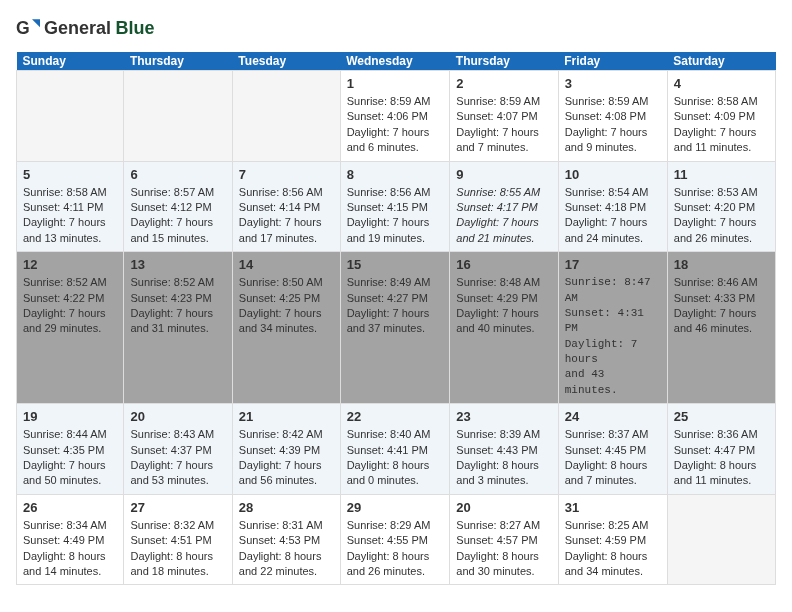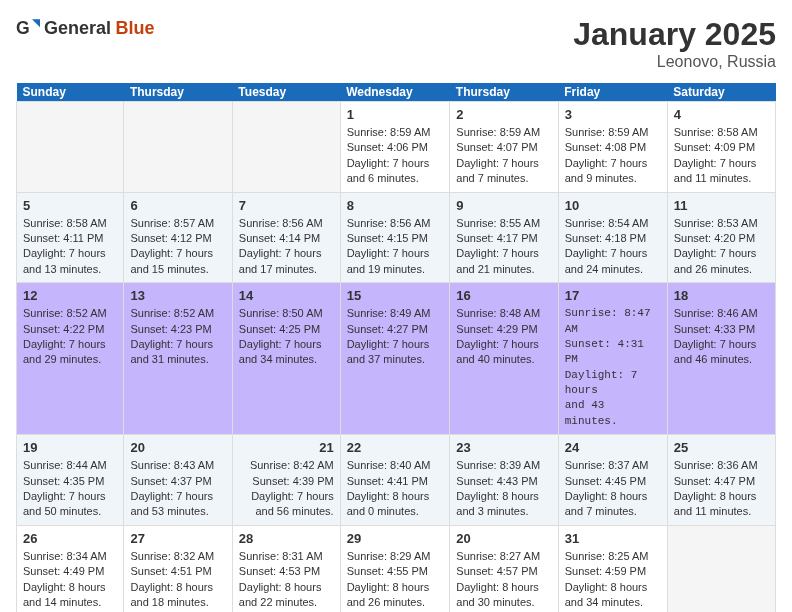--- a/index.html
+++ b/index.html
@@ -86,27 +86,23 @@
 
 <div class="header">
   <div class="logo">
     <svg class="logo-icon" viewBox="0 0 30 30">
       <text x="0" y="22" font-size="22" font-weight="bold" fill="#333">G</text>
       <polygon points="20,4 30,4 30,14" fill="#1a6bba"></polygon>
     </svg>
     <div>
       <div>
         <span class="logo-text-general">General</span>
-        <span style="color:#c2410c;font-weight:bold;font-size:18px;">Blue</span>
+        <span style="color:#14532d;font-weight:bold;font-size:18px;">Blue</span>
       </div>
     </div>
-  </div>
-  <div class="title-block">
-    <div class="main-title">January 2025</div>
-    <div class="subtitle">Leonovo, Russia</div>
   </div>
 </div>
 
 <table>
   <thead>
     <tr>
     <th class="day-header">Sunday</th>
         <th class="day-header">Thursday</th>
         <th class="day-header">Tuesday</th>
         <th class="day-header">Wednesday</th>
@@ -173,41 +169,41 @@
         </td>
         <td class="date-cell" style="background-color: rgb(240, 245, 250);">
           <span class="date-num">8</span>
           <div class="cell-text" style="white-space: pre-line;">Sunrise: 8:56 AM
 Sunset: 4:15 PM
 Daylight: 7 hours
 and 19 minutes.</div>
         </td>
         <td class="date-cell" style="background-color: rgb(240, 245, 250);">
           <span class="date-num">9</span>
-          <div class="cell-text" style="white-space: pre-line;">Sunrise: 8:55 AM
+          <div class="cell-text" style="white-space: pre-line; font-style: italic;">Sunrise: 8:55 AM
 Sunset: 4:17 PM
 Daylight: 7 hours
 and 21 minutes.</div>
         </td>
         <td class="date-cell" style="background-color: rgb(240, 245, 250);">
           <span class="date-num">10</span>
           <div class="cell-text" style="white-space: pre-line;">Sunrise: 8:54 AM
 Sunset: 4:18 PM
 Daylight: 7 hours
 and 24 minutes.</div>
         </td>
         <td class="date-cell" style="background-color: rgb(240, 245, 250);">
           <span class="date-num">11</span>
           <div class="cell-text" style="white-space: pre-line;">Sunrise: 8:53 AM
 Sunset: 4:20 PM
 Daylight: 7 hours
 and 26 minutes.</div>
         </td>
       </tr>
-      <tr style="background-color: #c4b5fd;">
+      <tr style="background-color: #a3a3a3;">
         <td class="date-cell">
           <span class="date-num">12</span>
           <div class="cell-text" style="white-space: pre-line;">Sunrise: 8:52 AM
 Sunset: 4:22 PM
 Daylight: 7 hours
 and 29 minutes.</div>
         </td>
         <td class="date-cell">
           <span class="date-num">13</span>
           <div class="cell-text" style="white-space: pre-line;">Sunrise: 8:52 AM
@@ -259,21 +255,21 @@
 Daylight: 7 hours
 and 50 minutes.</div>
         </td>
         <td class="date-cell" style="background-color: rgb(240, 245, 250);">
           <span class="date-num">20</span>
           <div class="cell-text" style="white-space: pre-line;">Sunrise: 8:43 AM
 Sunset: 4:37 PM
 Daylight: 7 hours
 and 53 minutes.</div>
         </td>
-        <td class="date-cell" style="background-color: rgb(240, 245, 250); text-align: right;">
+        <td class="date-cell" style="background-color: rgb(240, 245, 250);">
           <span class="date-num">21</span>
           <div class="cell-text" style="white-space: pre-line;">Sunrise: 8:42 AM
 Sunset: 4:39 PM
 Daylight: 7 hours
 and 56 minutes.</div>
         </td>
         <td class="date-cell" style="background-color: rgb(240, 245, 250);">
           <span class="date-num">22</span>
           <div class="cell-text" style="white-space: pre-line;">Sunrise: 8:40 AM
 Sunset: 4:41 PM

